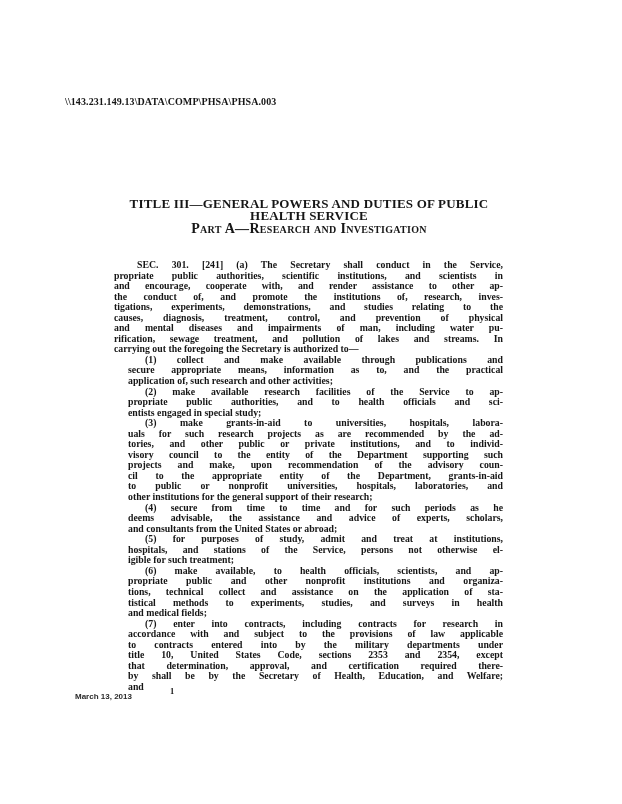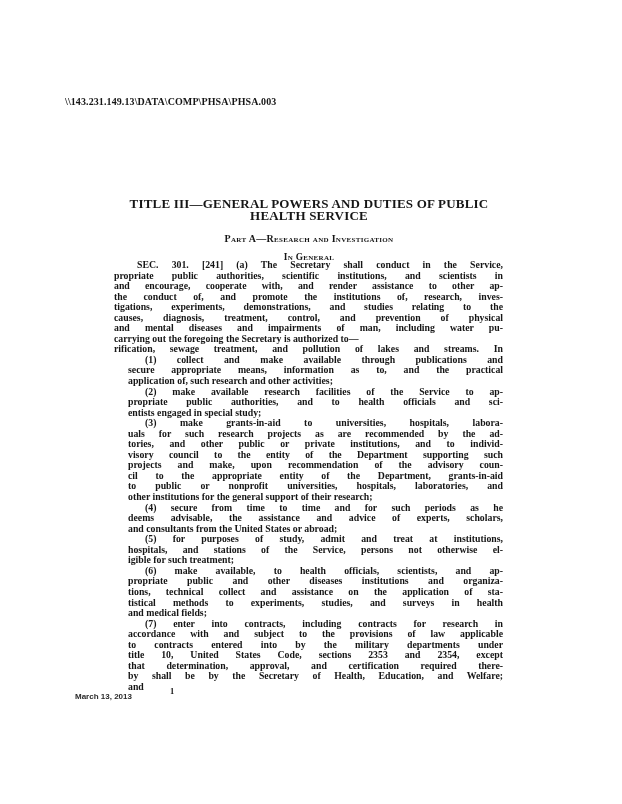--- a/index.html
+++ b/index.html
@@ -23,21 +23,21 @@
     white-space: pre;
   }
   .title-block {
     position: absolute; left: 110px; top: 198px;
     width: 398px; text-align: center;
   }
   .doc-title {
     font-size: 13px; line-height: 11.6px; letter-spacing: 0.2px;
   }
   .part-heading {
-    margin-top: 12px; font-size: 10px;
+    margin-top: 0; font-size: 14px;
     font-variant: small-caps; letter-spacing: 0.3px;
   }
   .section-heading {
     margin-top: 8px; font-size: 9.4px;
     font-variant: small-caps; letter-spacing: 0.3px;
   }
   .body-text {
     position: absolute; left: 114px; top: 260px;
     width: 389px;
     font-size: 9.8px; line-height: 10.55px;
@@ -67,34 +67,33 @@
 <div class="page">
 
   <div class="header-path">\\143.231.149.13\DATA\COMP\PHSA\PHSA.003</div>
 
   <div class="title-block">
     <div class="doc-title">
       <span>TITLE III—GENERAL POWERS AND DUTIES OF PUBLIC</span><br>
       <span>HEALTH SERVICE</span>
     </div>
     <div class="part-heading">Part A—Research and Investigation</div>
-    <div class="section-heading">In General</div>
   </div>
 
   <div class="body-text">
       <div class="para para-intro">
         <div class="line first">SEC. 301. [241] (a) The Secretary shall conduct in the Service,</div>
         <div class="line">propriate public authorities, scientific institutions, and scientists in</div>
         <div class="line">and encourage, cooperate with, and render assistance to other ap-</div>
         <div class="line">the conduct of, and promote the institutions of, research, inves-</div>
         <div class="line">tigations, experiments, demonstrations, and studies relating to the</div>
         <div class="line">causes, diagnosis, treatment, control, and prevention of physical</div>
         <div class="line">and mental diseases and impairments of man, including water pu-</div>
+        <div class="line">rification, sewage treatment, and pollution of lakes and streams. In</div>
         <div class="line last">carrying out the foregoing the Secretary is authorized to—</div>
-        <div class="line">rification, sewage treatment, and pollution of lakes and streams. In</div>
       </div>
       <div class="para para-numbered">
         <div class="line first">(1) collect and make available through publications and</div>
         <div class="line">secure appropriate means, information as to, and the practical</div>
         <div class="line last">application of, such research and other activities;</div>
       </div>
       <div class="para para-numbered">
         <div class="line first">(2) make available research facilities of the Service to ap-</div>
         <div class="line">propriate public authorities, and to health officials and sci-</div>
         <div class="line last">entists engaged in special study;</div>
@@ -114,21 +113,21 @@
         <div class="line">deems advisable, the assistance and advice of experts, scholars,</div>
         <div class="line last">and consultants from the United States or abroad;</div>
       </div>
       <div class="para para-numbered">
         <div class="line first">(5) for purposes of study, admit and treat at institutions,</div>
         <div class="line">hospitals, and stations of the Service, persons not otherwise el-</div>
         <div class="line last">igible for such treatment;</div>
       </div>
       <div class="para para-numbered">
         <div class="line first">(6) make available, to health officials, scientists, and ap-</div>
-        <div class="line">propriate public and other diseases institutions and organiza-</div>
+        <div class="line">propriate public and other nonprofit institutions and organiza-</div>
         <div class="line">tions, technical collect and assistance on the application of sta-</div>
         <div class="line">tistical methods to experiments, studies, and surveys in health</div>
         <div class="line last">and medical fields;</div>
       </div>
       <div class="para para-numbered">
         <div class="line first">(7) enter into contracts, including contracts for research in</div>
         <div class="line">accordance with and subject to the provisions of law applicable</div>
         <div class="line">to contracts entered into by the military departments under</div>
         <div class="line">title 10, United States Code, sections 2353 and 2354, except</div>
         <div class="line">that determination, approval, and certification required there-</div>

